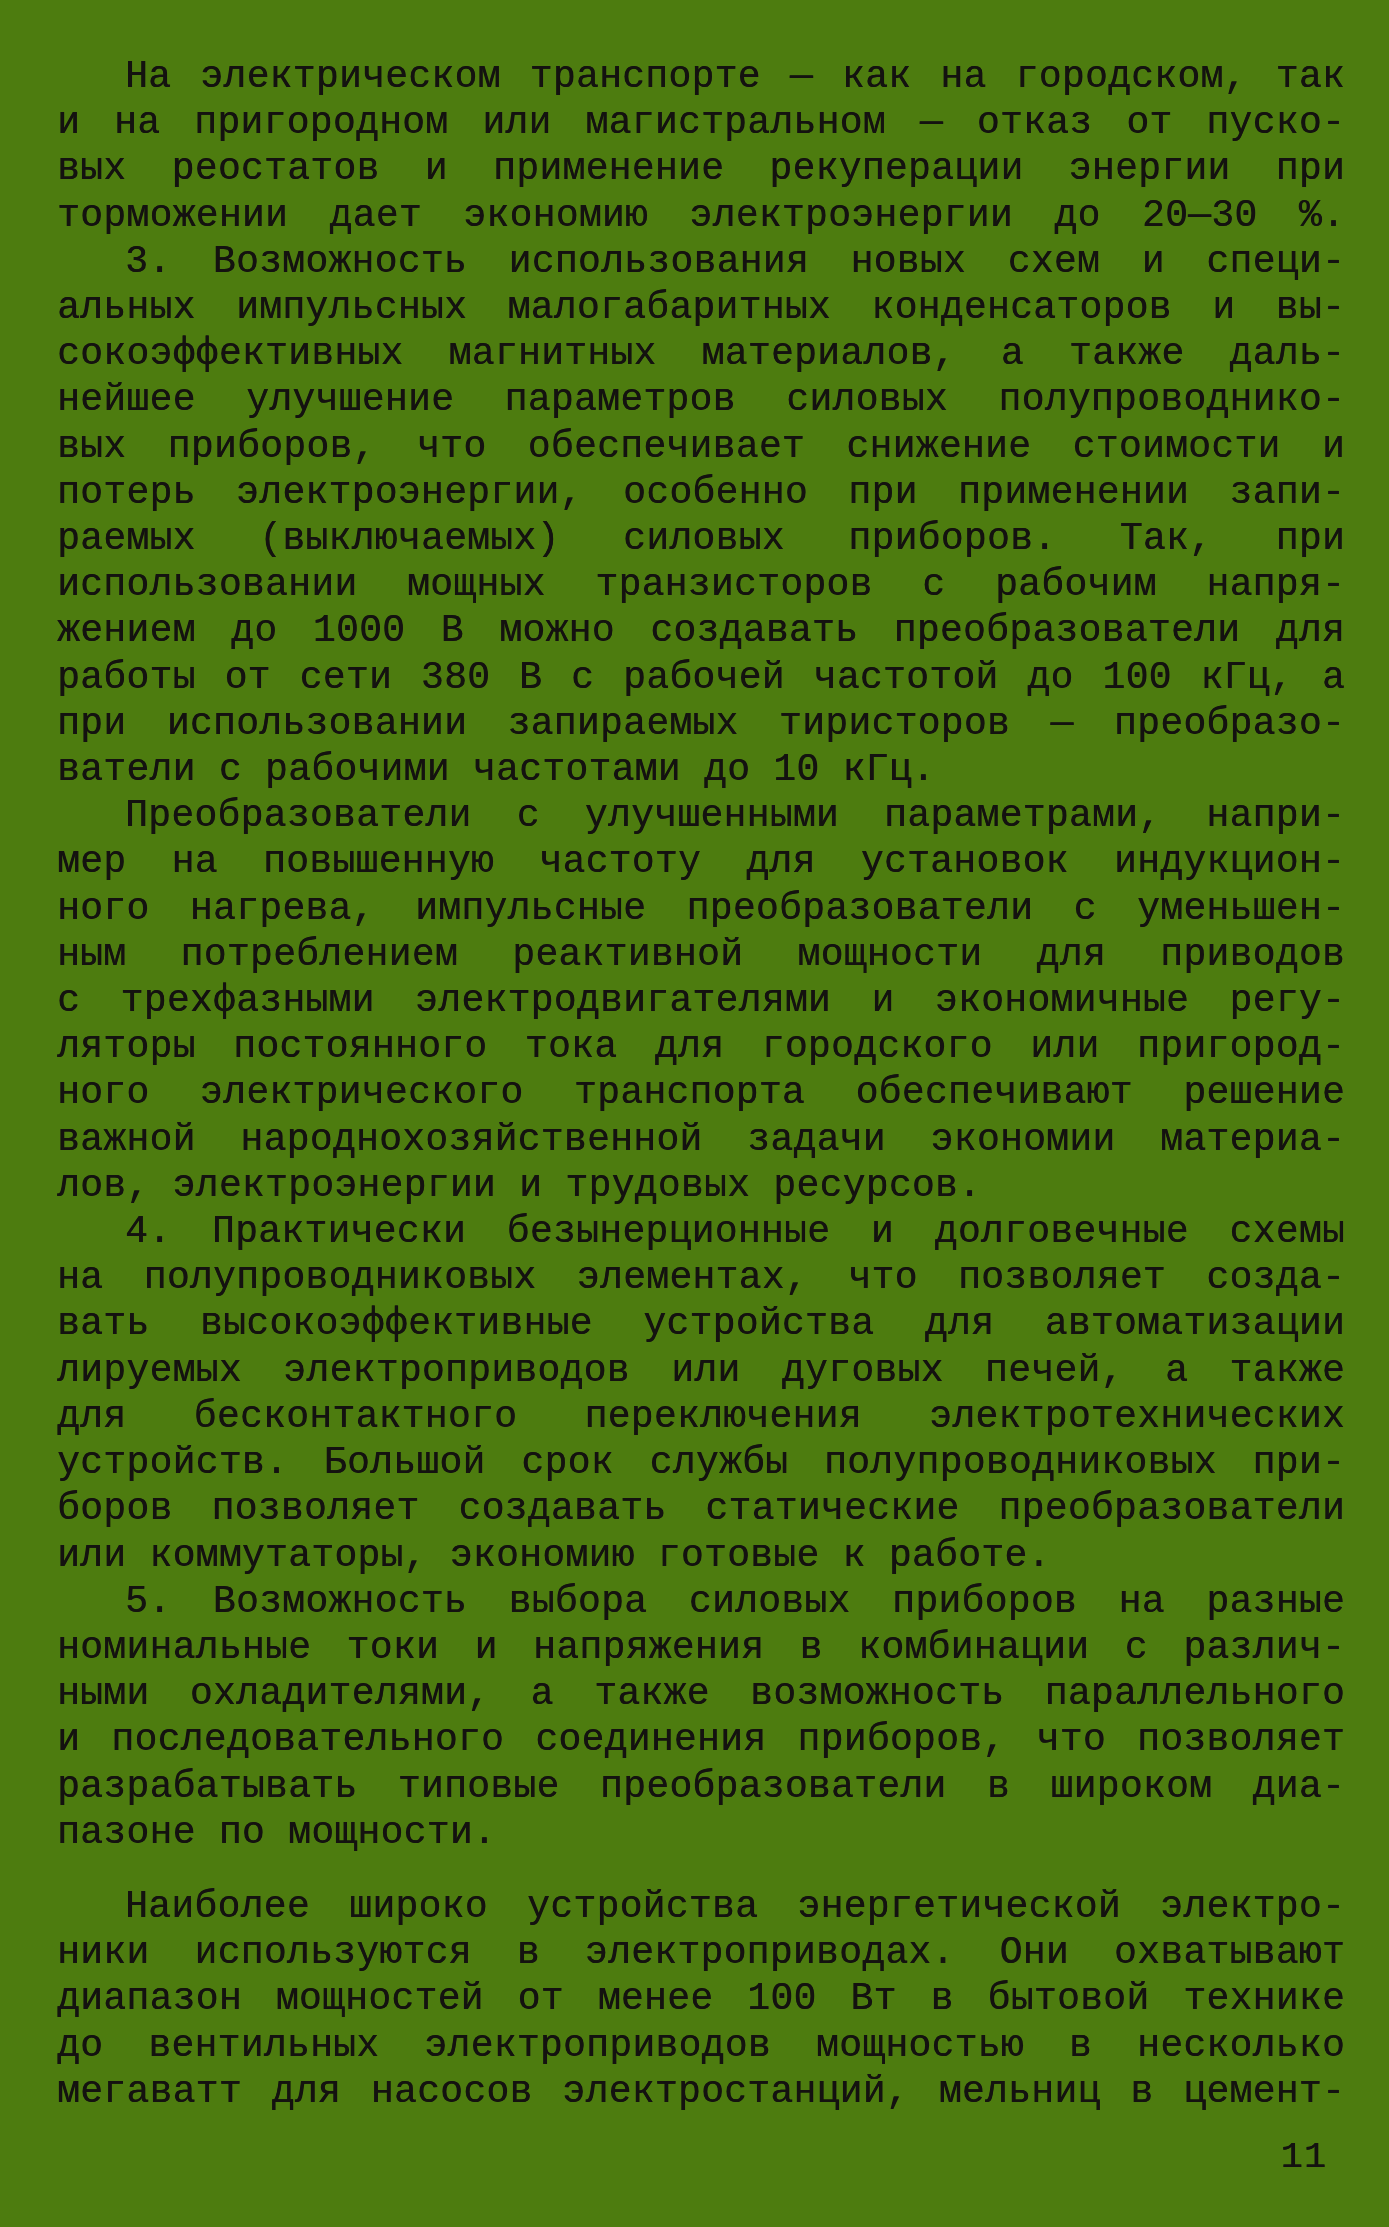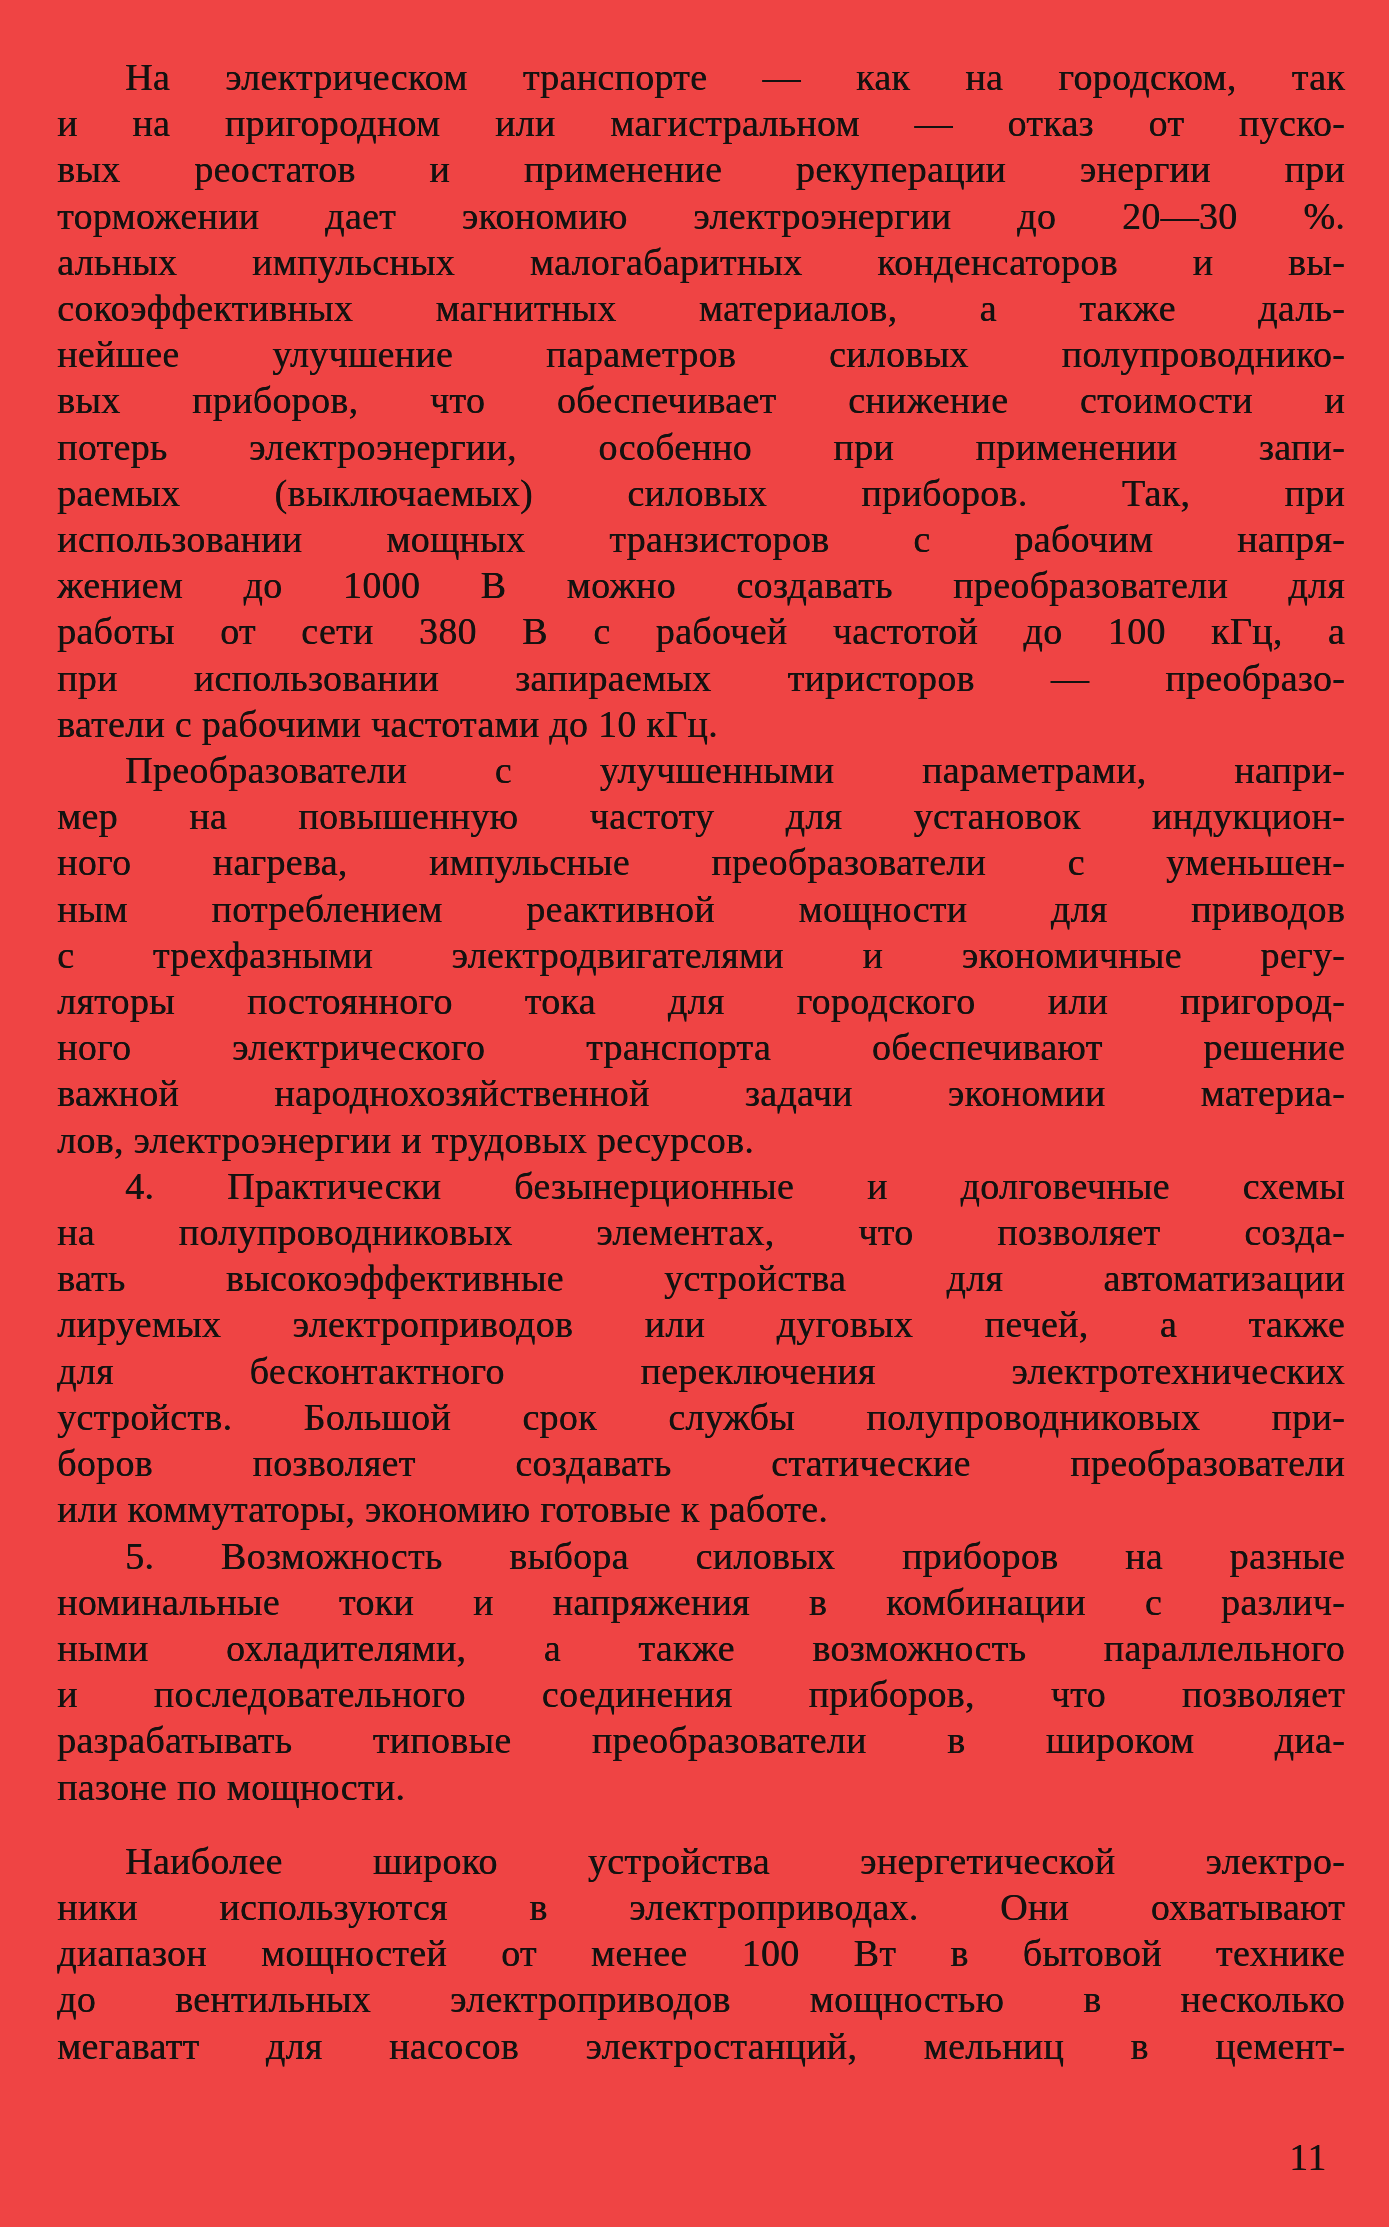--- a/index.html
+++ b/index.html
@@ -4,23 +4,23 @@
 <style>
   html, body {
     margin: 0;
     padding: 0;
     background: #ffffff;
   }
   .page {
     position: relative;
     width: 1389px;
     height: 2227px;
-    background: #ef4444;
+    background: #4d7c0f;
     overflow: hidden;
-    font-family: Liberation Serif, serif;
+    font-family: Liberation Mono, monospace;
     color: #141210;
   }
   .text-block {
     position: absolute;
     left: 57px;
     top: 54px;
     width: 1288px;
   }
   .para {
     margin: 0;
@@ -62,20 +62,21 @@
   <div class="text-block">
 
     <div class="para">
       <div class="line indent">На электрическом транспорте — как на городском, так</div>
       <div class="line">и на пригородном или магистральном — отказ от пуско-</div>
       <div class="line">вых реостатов и применение рекуперации энергии при</div>
       <div class="line">торможении дает экономию электроэнергии до 20—30 %.</div>
     </div>
 
     <div class="para">
+      <div class="line indent">3. Возможность использования новых схем и специ-</div>
       <div class="line">альных импульсных малогабаритных конденсаторов и вы-</div>
       <div class="line">сокоэффективных магнитных материалов, а также даль-</div>
       <div class="line">нейшее улучшение параметров силовых полупроводнико-</div>
       <div class="line">вых приборов, что обеспечивает снижение стоимости и</div>
       <div class="line">потерь электроэнергии, особенно при применении запи-</div>
       <div class="line">раемых (выключаемых) силовых приборов. Так, при</div>
       <div class="line">использовании мощных транзисторов с рабочим напря-</div>
       <div class="line">жением до 1000 В можно создавать преобразователи для</div>
       <div class="line">работы от сети 380 В с рабочей частотой до 100 кГц, а</div>
       <div class="line">при использовании запираемых тиристоров — преобразо-</div>

